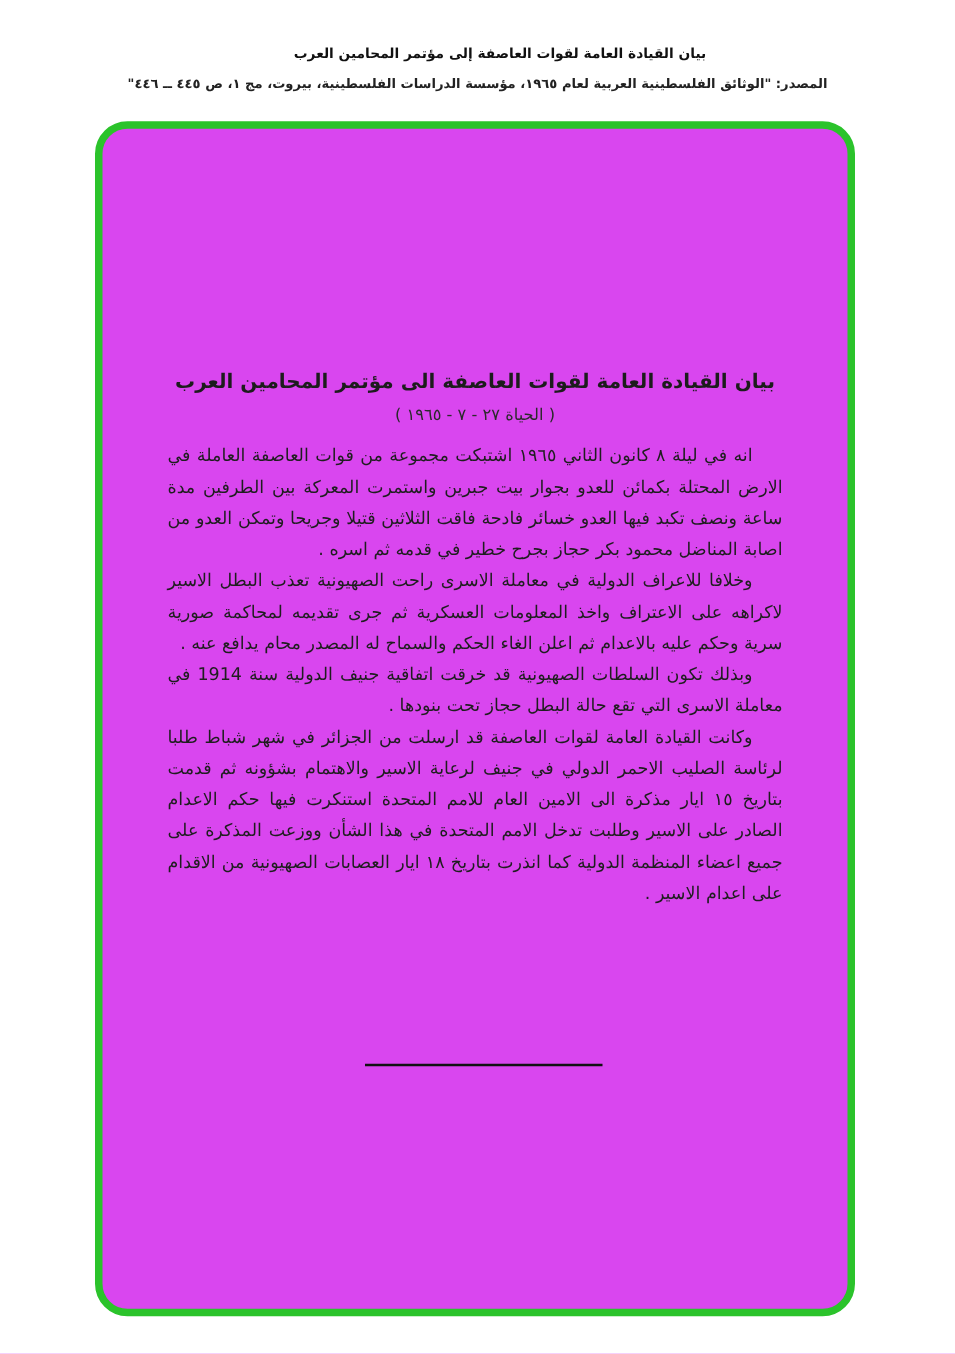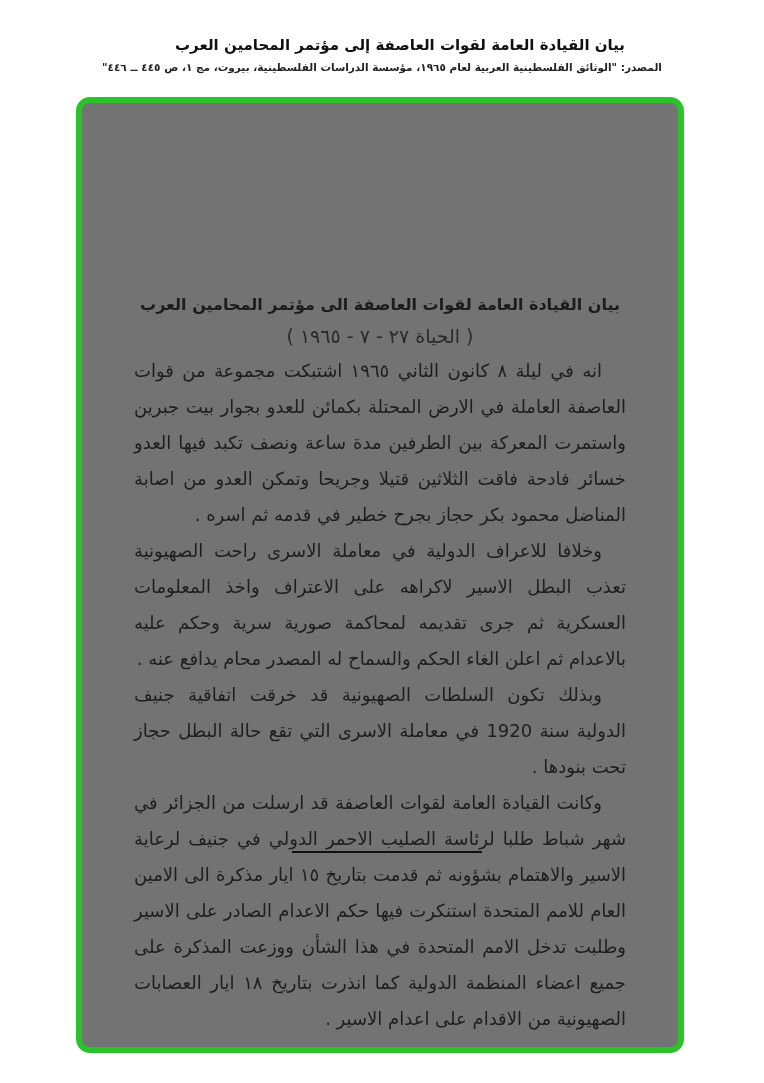--- a/index.html
+++ b/index.html
@@ -2,45 +2,45 @@
 <html lang="ar" dir="rtl"><head>
 <meta charset="utf-8">
 <style>
   html,body{margin:0;padding:0;}
   body{
     width:764px;height:1083px;position:relative;background:#ffffff;
     font-family:"DejaVu Sans", sans-serif;color:#1a1a1a;overflow:hidden;
   }
   .page-header-title{
     position:absolute;top:36px;left:0;right:0;text-align:center;
-    font-size:15px;font-weight:700;direction:rtl;color:#111;margin-left:36px;
+    font-size:11px;font-weight:700;direction:rtl;color:#111;margin-left:36px;
   }
   .page-source-line{
     position:absolute;top:61px;left:0;right:0;text-align:center;
     font-size:10.5px;font-weight:700;direction:rtl;color:#222;
   }
   .document-frame{
     position:absolute;left:76px;top:97px;width:608px;height:956px;
-    border:6px solid #2bc32b;border-radius:14px;background:#737373;
+    border:6px solid #2bc32b;border-radius:26px;background:#d946ef;
     box-sizing:border-box;
   }
   .document-inner{
     position:absolute;left:0;top:0;width:100%;height:100%;direction:rtl;
   }
   .document-title{
     position:absolute;top:192px;left:0;right:0;text-align:center;
     font-size:16px;font-weight:700;color:#1c1c1c;
   }
   .document-dateline{
     position:absolute;top:222px;left:0;right:0;text-align:center;
-    font-size:19px;color:#2a2a2a;
+    font-size:13px;color:#2a2a2a;
   }
   .document-body{
     position:absolute;top:250px;right:52px;left:52px;
-    font-size:18px;line-height:36px;text-align:justify;color:#1e1e1e;
+    font-size:14px;line-height:25px;text-align:justify;color:#1e1e1e;
   }
   .document-body p{
     margin:0;padding:0;text-indent:24px;
   }
   .signature-line{
     position:absolute;top:748px;left:210px;width:190px;height:0;
     border-top:2px solid #111;
   }
 </style>
 </head>
@@ -53,20 +53,20 @@
 <div class="document-frame" style="border-color: rgb(43, 195, 43);">
   <div class="document-inner">
 
     <div class="document-title">بيان القيادة العامة لقوات العاصفة الى مؤتمر المحامين العرب</div>
 
     <div class="document-dateline">( الحياة ٢٧ - ٧ - ١٩٦٥ )</div>
 
     <div class="document-body">
       <p>انه في ليلة ٨ كانون الثاني ١٩٦٥ اشتبكت مجموعة من قوات العاصفة العاملة في الارض المحتلة بكمائن للعدو بجوار بيت جبرين واستمرت المعركة بين الطرفين مدة ساعة ونصف تكبد فيها العدو خسائر فادحة فاقت الثلاثين قتيلا وجريحا وتمكن العدو من اصابة المناضل محمود بكر حجاز بجرح خطير في قدمه ثم اسره .</p>
       <p>وخلافا للاعراف الدولية في معاملة الاسرى راحت الصهيونية تعذب البطل الاسير لاكراهه على الاعتراف واخذ المعلومات العسكرية ثم جرى تقديمه لمحاكمة صورية سرية وحكم عليه بالاعدام ثم اعلن الغاء الحكم والسماح له المصدر محام يدافع عنه .</p>
-      <p>وبذلك تكون السلطات الصهيونية قد خرقت اتفاقية جنيف الدولية سنة 1920 في معاملة الاسرى التي تقع حالة البطل حجاز تحت بنودها .</p>
+      <p>وبذلك تكون السلطات الصهيونية قد خرقت اتفاقية جنيف الدولية سنة 1914 في معاملة الاسرى التي تقع حالة البطل حجاز تحت بنودها .</p>
       <p>وكانت القيادة العامة لقوات العاصفة قد ارسلت من الجزائر في شهر شباط طلبا لرئاسة الصليب الاحمر الدولي في جنيف لرعاية الاسير والاهتمام بشؤونه ثم قدمت بتاريخ ١٥ ايار مذكرة الى الامين العام للامم المتحدة استنكرت فيها حكم الاعدام الصادر على الاسير وطلبت تدخل الامم المتحدة في هذا الشأن ووزعت المذكرة على جميع اعضاء المنظمة الدولية كما انذرت بتاريخ ١٨ ايار العصابات الصهيونية من الاقدام على اعدام الاسير .</p>
     </div>
 
     <div class="signature-line"></div>
 
   </div>
 </div>
 
 </body></html>

